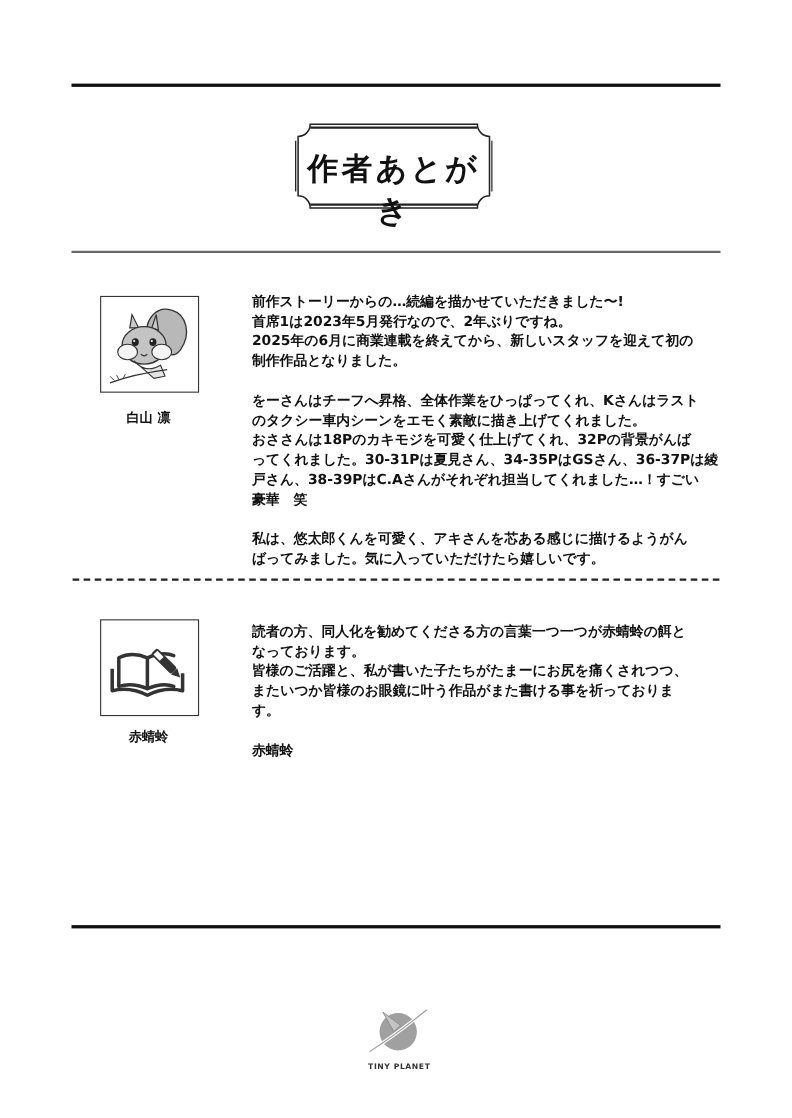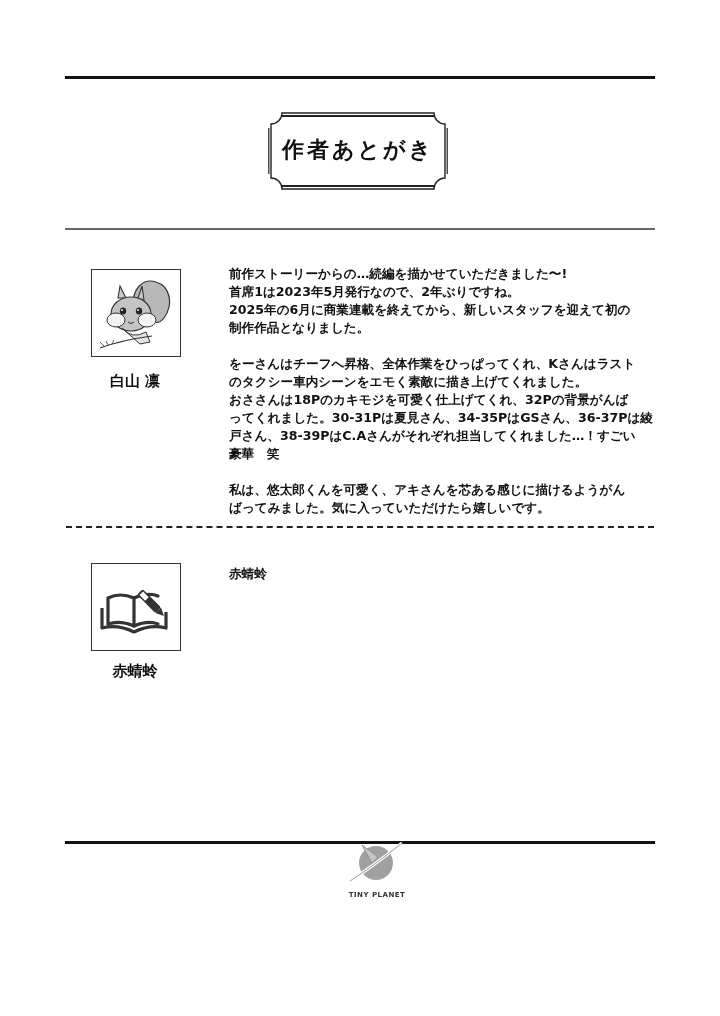--- a/index.html
+++ b/index.html
@@ -5,30 +5,30 @@
   html, body { margin: 0; padding: 0; background: #ffffff; }
   body { width: 720px; height: 1016px; position: relative; overflow: hidden;
          font-family: "DejaVu Sans", "Liberation Sans", sans-serif; color: #111; }
   .rule-thick { position: absolute; left: 65px; width: 590px; height: 3px; background: #111; }
   .rule-thin { position: absolute; left: 65px; width: 590px; height: 2px; background: #666; }
   .rule-dash { position: absolute; left: 66px; width: 588px; height: 0; border-top: 2px dashed #222; }
 
   .title-wrap { position: absolute; left: 268px; top: 110px; width: 180px; height: 82px; }
   .title-outer { position: absolute; left: 0; top: 0; right: 0; bottom: 0; }
   .title-text { position: absolute; left: 0; right: 0; top: 25px; text-align: center;
-                font-size: 22px; font-weight: bold; letter-spacing: 3px; color: #111; }
+                font-size: 28px; font-weight: bold; letter-spacing: 3px; color: #111; }
 
   .avatar { position: absolute; left: 91px; width: 88px; height: 86px; border: 1.5px solid #333; background: #fff; }
-  .author-name { position: absolute; left: 80px; width: 110px; text-align: center; font-size: 15px; font-weight: bold; }
+  .author-name { position: absolute; left: 80px; width: 110px; text-align: center; font-size: 12px; font-weight: bold; }
 
   .body-text { position: absolute; left: 211px; width: 440px; font-size: 12.6px; line-height: 18px; font-weight: bold; color: #111; margin-left: 18px; }
   .body-text p { margin: 0 0 18px 0; white-space: pre-line; }
   .body-text p:last-child { margin-bottom: 0; }
 
-  .logo { position: absolute; left: 328px; top: 837px; width: 70px; height: 62px; margin-left: 14px; }
+  .logo { position: absolute; left: 328px; top: 912px; width: 70px; height: 62px; }
   .logo-text { position: absolute; left: 0; right: 0; bottom: 0; text-align: center; font-size: 7px; font-weight: bold; letter-spacing: 0.5px; color: #333; }
 </style>
 </head>
 <body>
 
 <div class="rule-thick" style="top:76px;"></div>
 
 <div class="title-wrap">
   <svg class="title-outer" width="180" height="82" viewBox="0 0 180 82">
 
@@ -105,20 +105,25 @@
       <g transform="rotate(-45 62 42)">
         <rect x="58" y="22" width="8" height="26" rx="2" fill="#333"></rect>
         <rect x="59.5" y="24" width="5" height="8" fill="#fff"></rect>
         <polygon points="58,48 66,48 62,56" fill="#333"></polygon>
       </g>
     </svg>
   </div>
   <div class="author-name" style="top:662px;">赤蜻蛉</div>
 
   <div class="body-text" style="top:565px;">
+    <p>読者の方、同人化を勧めてくださる方の言葉一つ一つが赤蜻蛉の餌と
+なっております。
+皆様のご活躍と、私が書いた子たちがたまーにお尻を痛くされつつ、
+またいつか皆様のお眼鏡に叶う作品がまた書ける事を祈っておりま
+す。</p>
     <p>赤蜻蛉</p>
   </div>
 </section>
 
 <div class="rule-thick" style="top:841px;"></div>
 
 <div class="logo">
   <svg width="70" height="52" viewBox="0 0 70 52">
     <circle cx="34" cy="26" r="17" fill="#a0a0a0"></circle>
     <path d="M8 44 Q30 30 60 6" fill="none" stroke="#ffffff" stroke-width="3"></path>

